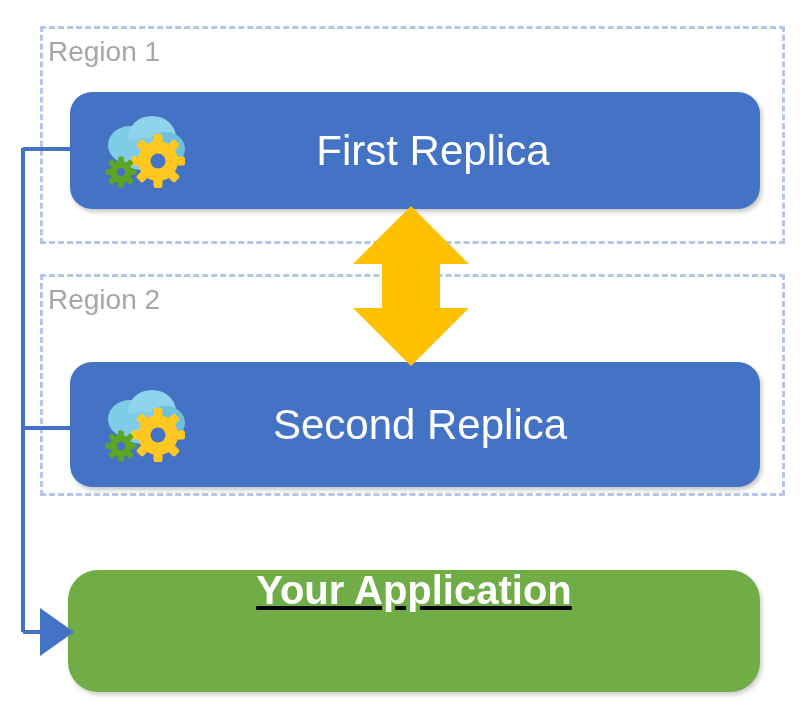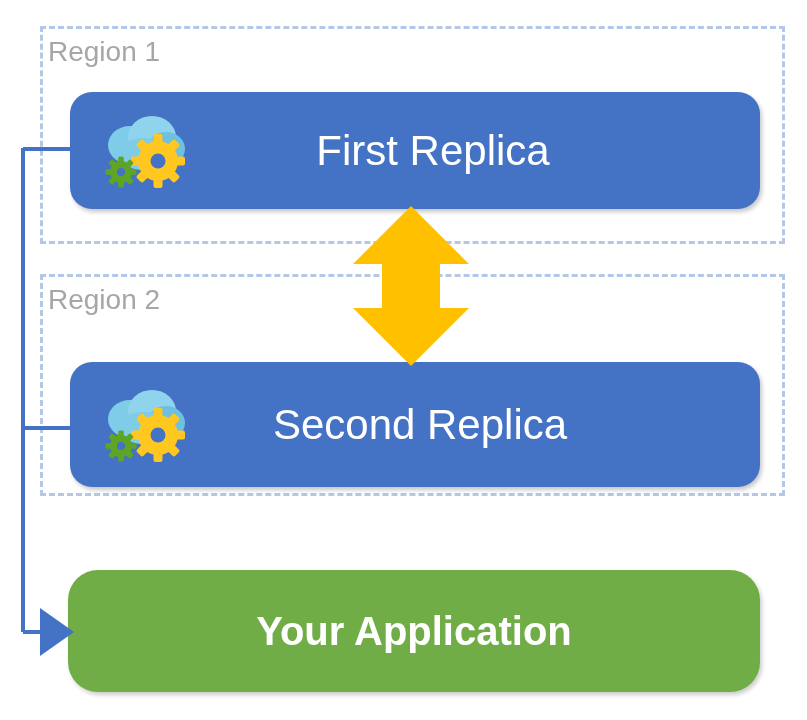--- a/index.html
+++ b/index.html
@@ -82,22 +82,22 @@
     position: absolute;
     left: 68px;
     top: 570px;
     width: 692px;
     height: 122px;
     box-sizing: border-box;
     background: #70AD47;
     border-radius: 30px;
     box-shadow: 2px 3px 4px rgba(0,0,0,0.2);
     display: flex;
-    align-items: center;
     justify-content: center;
+    text-decoration: underline;
   }
   #application-label {
     color: #FFFFFF;
     font-size: 40px;
     font-weight: bold;
     line-height: 1;
     white-space: nowrap;
   }
 
   

